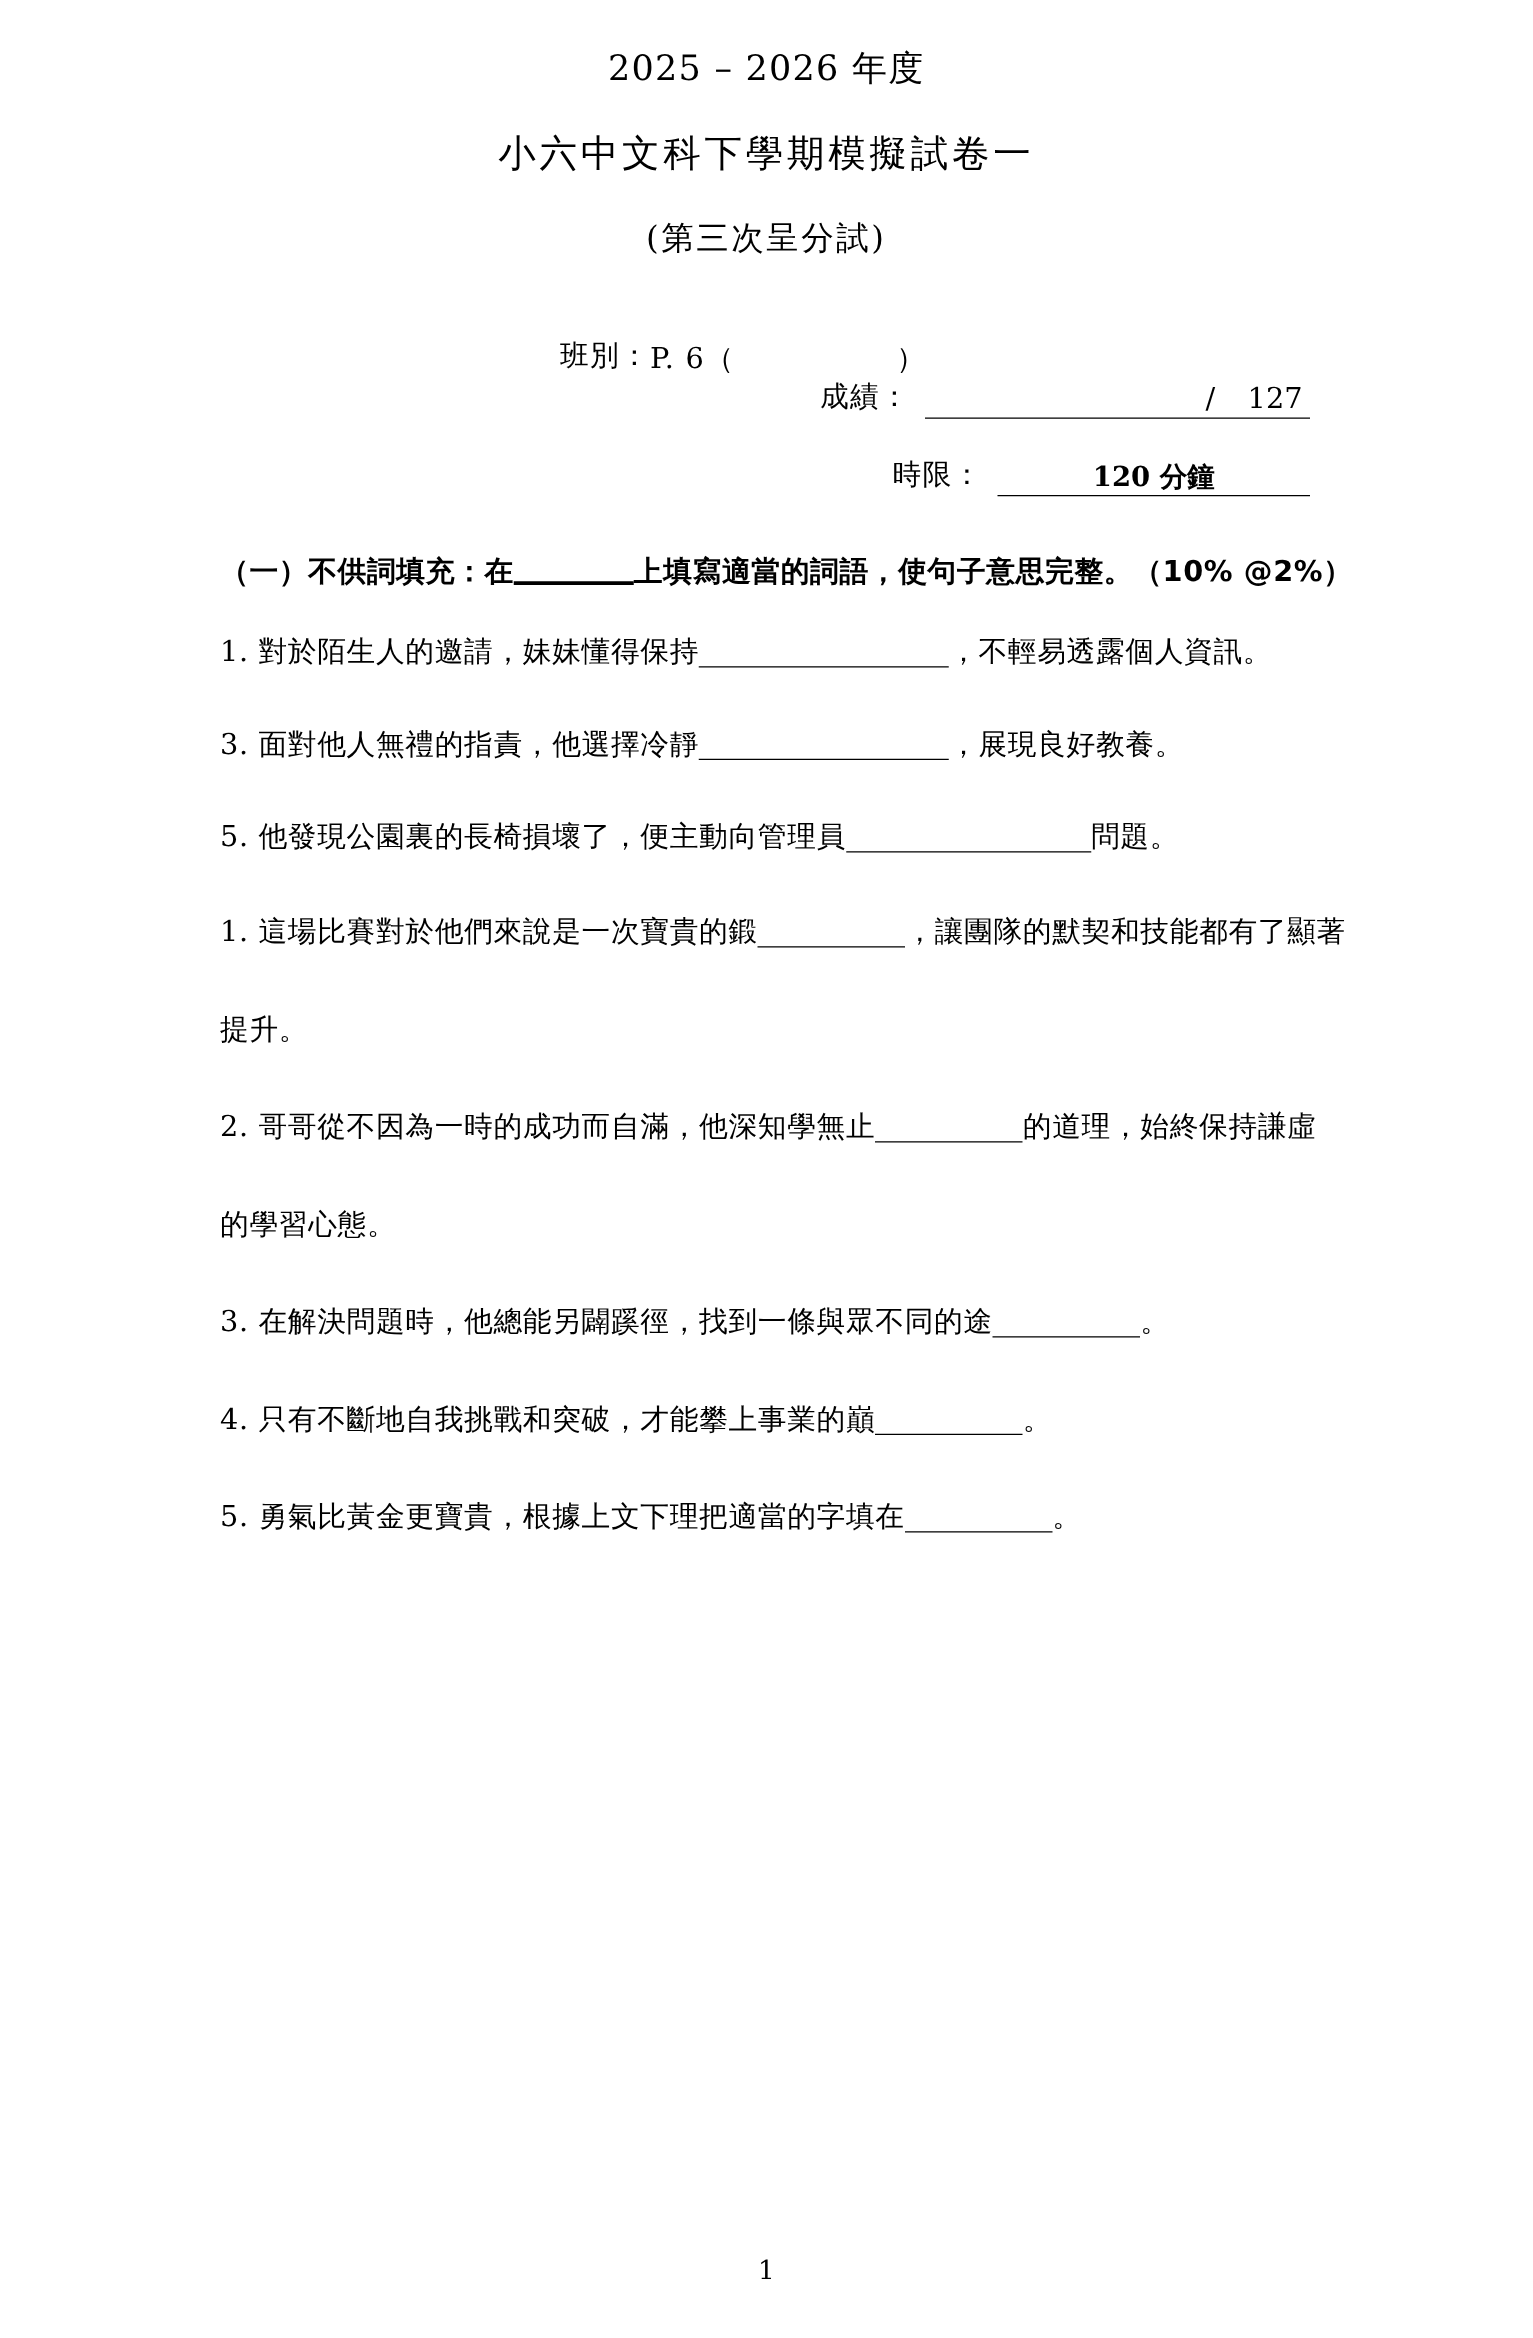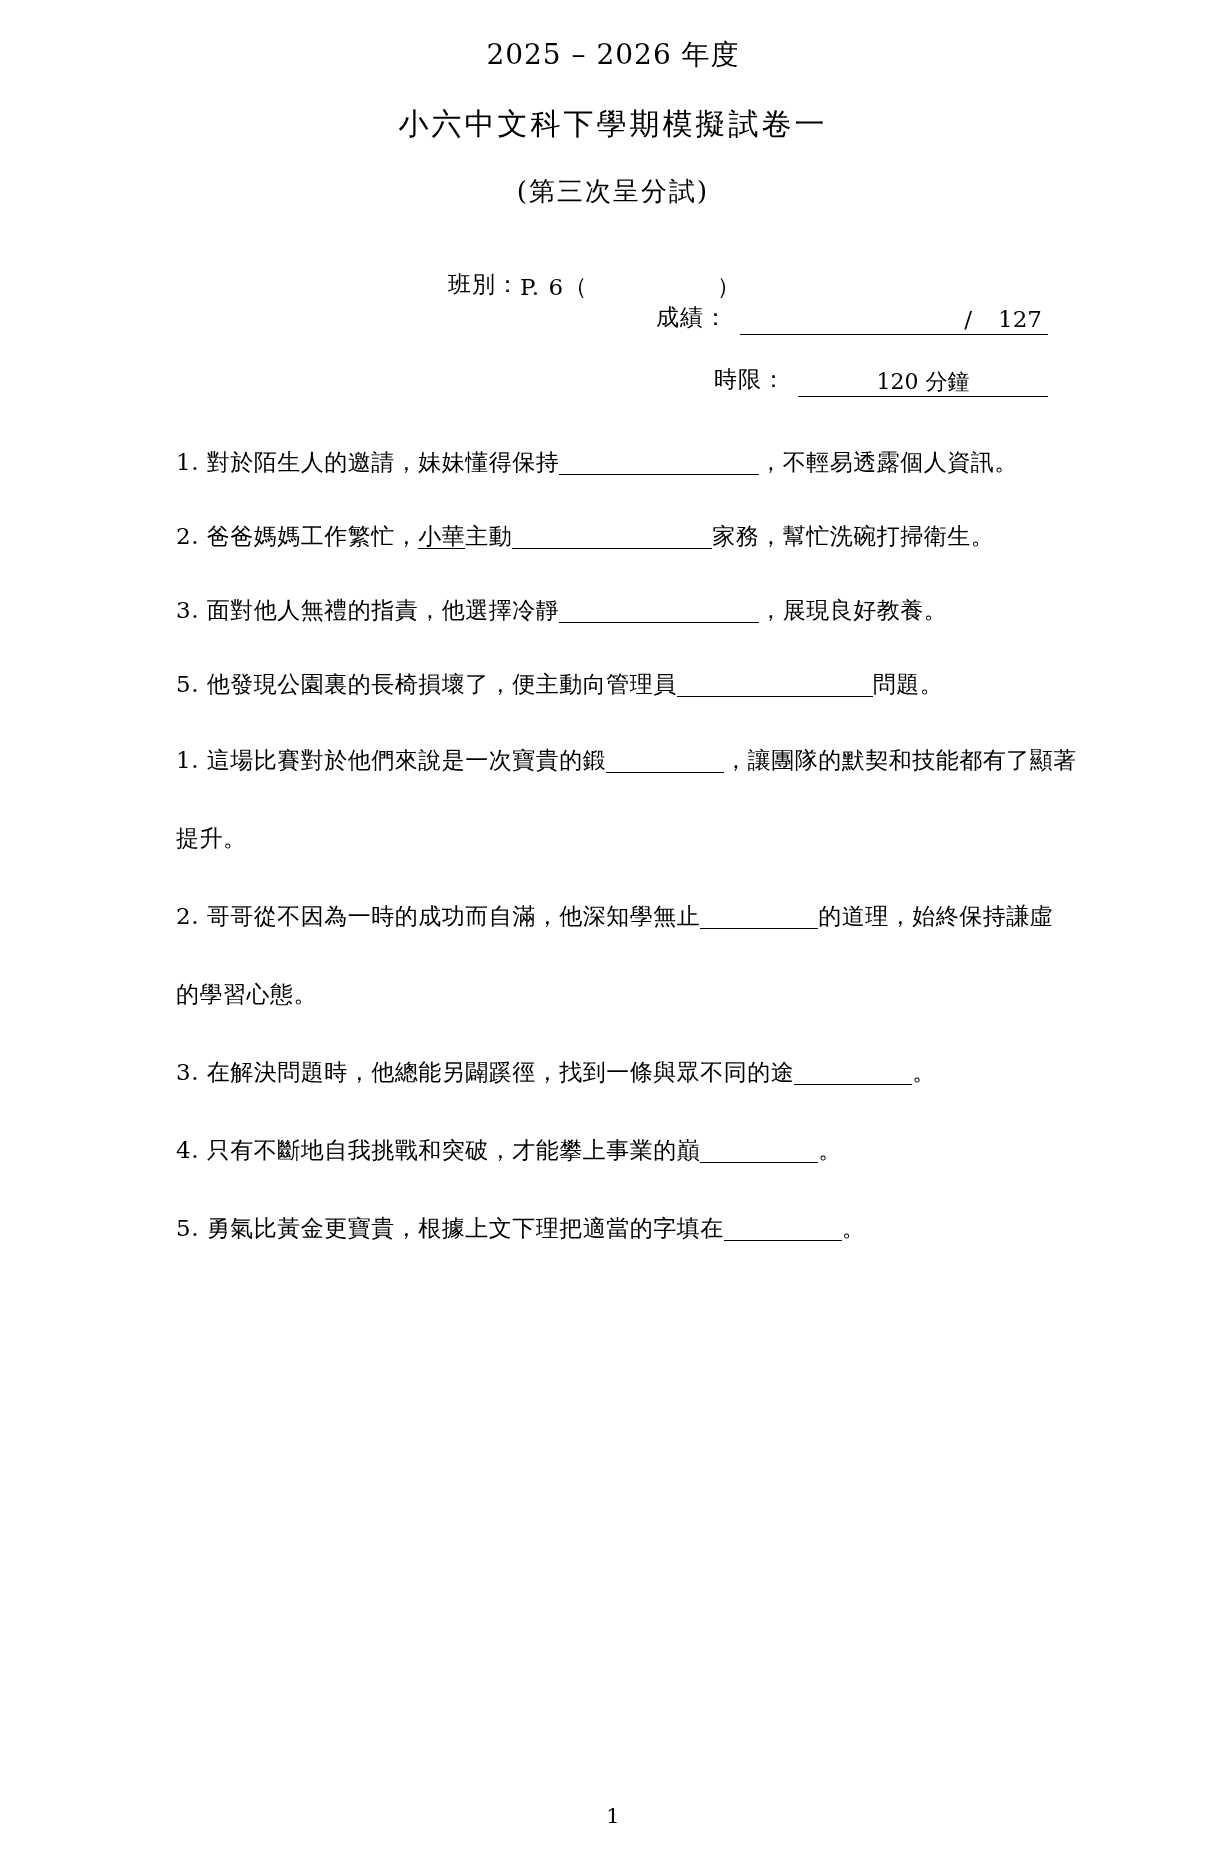--- a/index.html
+++ b/index.html
@@ -79,21 +79,21 @@
   .blank-line {
     border-bottom: 1.6px solid #000;
     display: inline-block;
     height: 26px;
     vertical-align: bottom;
   }
   .line-class { width: 130px; border-bottom: none; }
   .line-name  { width: 320px; margin-left: 12px; }
   .line-score { width: 308px; margin-left: 12px; position: relative; text-align: center; }
   .line-date  { width: 250px; margin-left: 12px; }
-  .line-time  { width: 250px; margin-left: 12px; text-align: center; }
+  .line-time  { width: 250px; margin-left: 12px; text-align: center; font-weight: bold; }
   .score-value-wrap {
     position: absolute;
     right: 6px;
     bottom: 2px;
     font-size: 23px;
     white-space: nowrap;
   }
   .score-slash { margin-right: 26px; }
   .inline-val {
     display: block;
@@ -202,32 +202,31 @@
       <div class="info-right">
         <span class="info-label">時限：</span>
         <span class="blank-line line-time">
           <span class="inline-val">120 分鐘</span>
         </span>
       </div>
     </div>
 
   </div>
 
+  <div class="section-heading">
+    <span>（一）不供詞填充：在</span><span class="hfill hfill-long"></span><span>上填寫適當的詞語，使句子意思完整。（10% @2%）</span>
+  </div>
 
   <div class="q-list sec1">
 
     <div class="q-item">
       <span class="q-num">1.</span>
       <span>對於陌生人的邀請，妹妹懂得保持</span><span class="fill fill-lg"></span><span>，不輕易透露個人資訊。</span>
     </div>
 
-    <div class="q-item">
-      <span class="q-num">2.</span>
-      <span>爸爸媽媽工作繁忙，</span><span class="proper">小華</span><span>主動</span><span class="fill fill-lg"></span><span>家務，幫忙洗碗打掃衛生。</span>
-    </div>
 
     <div class="q-item">
       <span class="q-num">3.</span>
       <span>面對他人無禮的指責，他選擇冷靜</span><span class="fill fill-lg"></span><span>，展現良好教養。</span>
     </div>
 
 
     <div class="q-item">
       <span class="q-num">5.</span>
       <span>他發現公園裏的長椅損壞了，便主動向管理員</span><span class="fill fill-md"></span><span>問題。</span>

